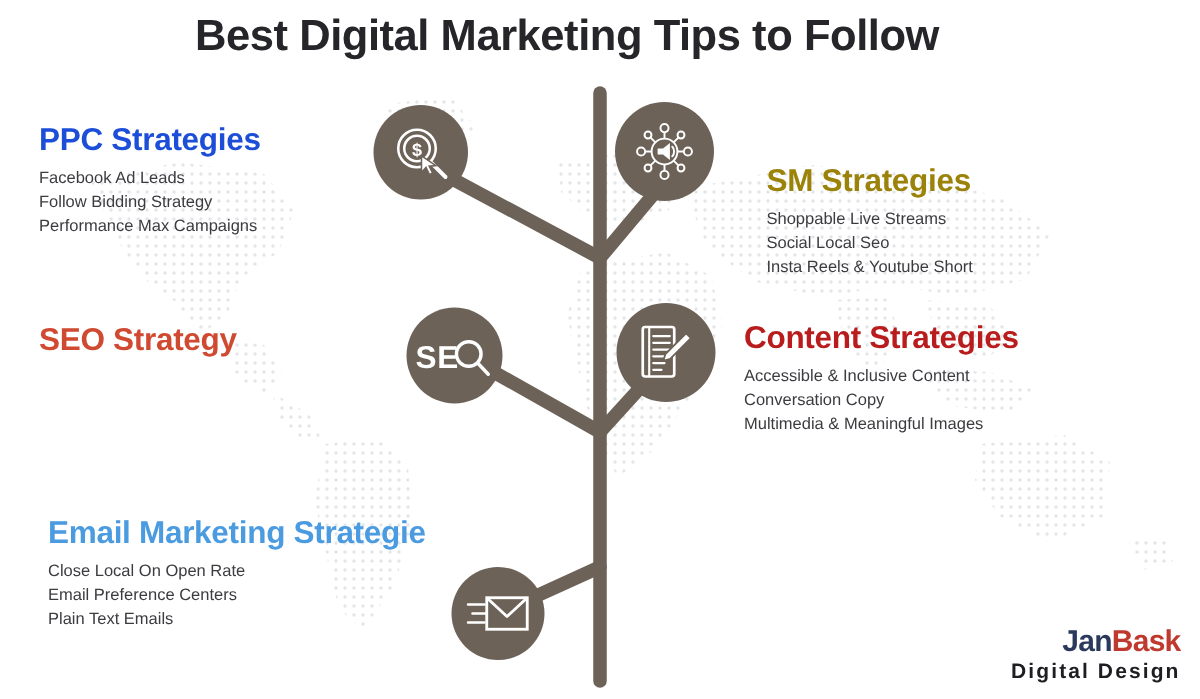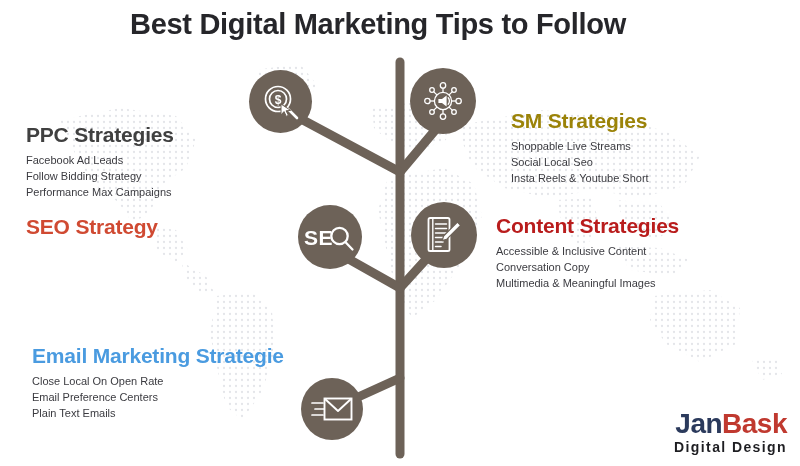--- a/index.html
+++ b/index.html
@@ -75,21 +75,21 @@
   .block-sm    { left:511px; top:82px;margin-top:27px;  }
   .block-content { left:496px; top:214px; }
 
   
   #logo {
     position:absolute;
     right:13px; bottom:12px;
     text-align:right;
     line-height:1;
   }
-  #logo .word { font-size:28px; font-weight:bold; letter-spacing:-0.5px; }
+  #logo .word { font-size:20px; font-weight:bold; letter-spacing:-0.5px; }
   #logo .jan  { color:#2b3a5c; }
   #logo .bask { color:#c0392f; }
   #logo .tagline {
     margin-top:2px;
     font-size:14px;
     font-weight:bold;
     letter-spacing:1.4px;
     color:#1e1e22;
   }
 </style>
@@ -184,21 +184,21 @@
         <line x1="31.4" y1="12.6" x2="28.1" y2="15.9"></line>
         <line x1="31.4" y1="31.4" x2="28.1" y2="28.1"></line>
         <line x1="12.6" y1="31.4" x2="15.9" y2="28.1"></line>
         <line x1="12.6" y1="12.6" x2="15.9" y2="15.9"></line>
       </g>
       <path d="M17.4 20 L21 20 L25.6 16.4 L25.6 27.6 L21 24 L17.4 24 Z" fill="#ffffff"></path>
       <path d="M27.2 18.8 C28.8 20.4 28.8 23.6 27.2 25.2" stroke="#ffffff" stroke-width="1.3" fill="none" stroke-linecap="round"></path>
     </svg>
   </div>
 
-  <div class="node" style="left:298px; top:205px; width:64px; height:64px;text-align:right;">
+  <div class="node" style="left:271px; top:205px; width:64px; height:64px;text-align:right;">
     <svg width="56" height="32" viewBox="0 0 56 32">
       <text x="2" y="24" fill="#ffffff" font-family="Liberation Sans, sans-serif" font-size="21" font-weight="bold" letter-spacing="0.5">SE</text>
       <g stroke="#ffffff" fill="none" stroke-width="2.3">
         <circle cx="37.5" cy="15" r="8.2"></circle>
         <line x1="43.6" y1="21.2" x2="50.5" y2="28.5" stroke-linecap="round"></line>
       </g>
     </svg>
   </div>
 
   <div class="node" style="left:411px; top:202px; width:66px; height:66px;">
@@ -223,21 +223,21 @@
         <line x1="1" y1="9" x2="12" y2="9"></line>
         <line x1="4" y1="15" x2="13" y2="15"></line>
         <line x1="1" y1="21" x2="12" y2="21"></line>
       </g>
       <rect x="13.5" y="4.5" width="27" height="21" fill="none" stroke="#ffffff" stroke-width="1.9"></rect>
       <path d="M13.5 4.5 L27 17 L40.5 4.5" fill="none" stroke="#ffffff" stroke-width="1.9" stroke-linejoin="round"></path>
     </svg>
   </div>
 
   <div class="block block-ppc">
-    <h2 style="color: #404040; margin-top: 41px;">PPC Strategies</h2>
+    <h2 style="color: #1d4ed8;">PPC Strategies</h2>
     <ul>
       <li>Facebook Ad Leads</li>
       <li>Follow Bidding Strategy</li>
       <li>Performance Max Campaigns</li>
     </ul>
   </div>
 
   <div class="block block-seo">
     <h2 style="color: rgb(208, 74, 50);">SEO Strategy</h2>
   </div>

